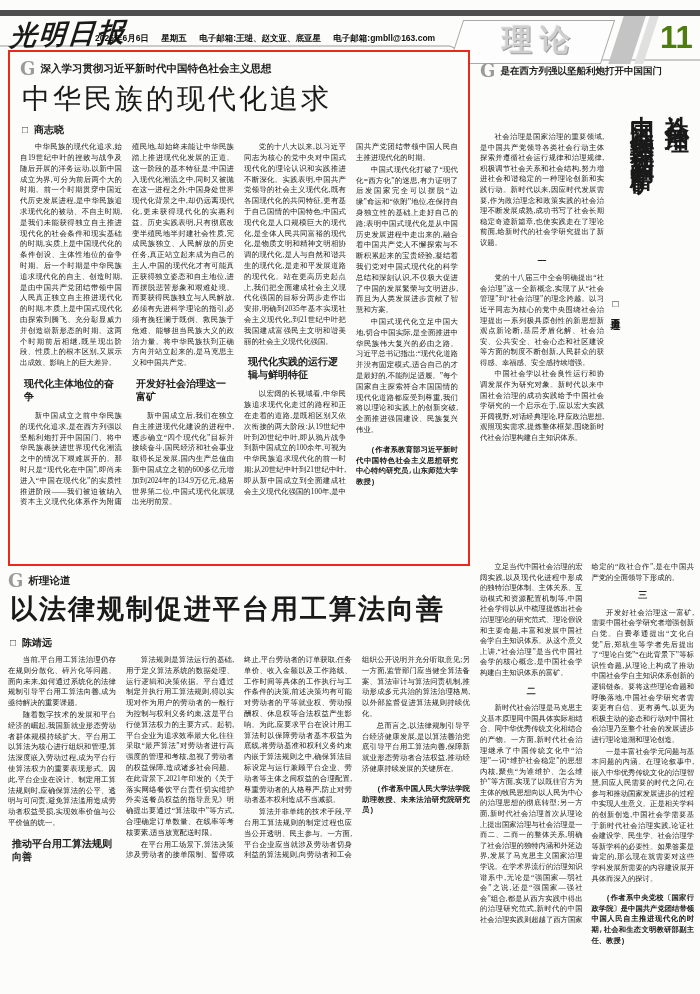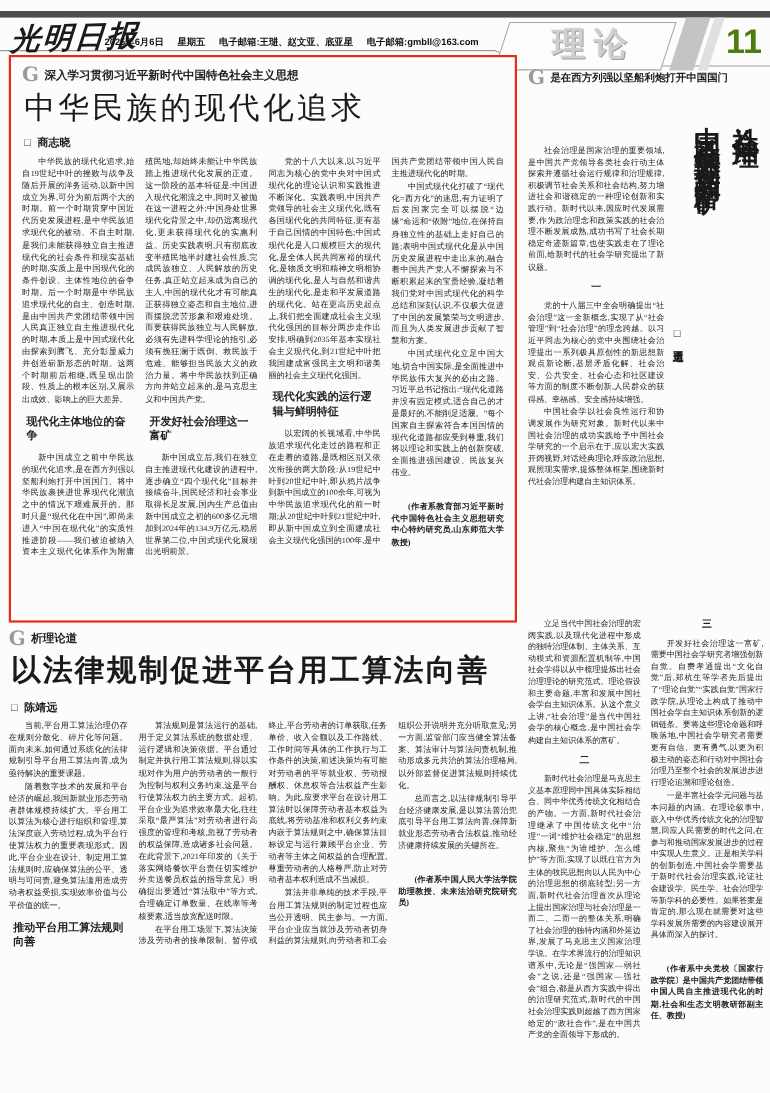--- a/index.html
+++ b/index.html
@@ -24,21 +24,21 @@
            font-family:"Liberation Sans",sans-serif;}
   
   .kicker{display:flex;align-items:center;gap:5px;font-weight:bold;font-size:10.5px;color:#222;}
   .gicon{font-size:18px;line-height:1;color:#9a9a9a;font-weight:bold;font-family:"DejaVu Serif",serif;}
   .byline{font-size:10px;font-weight:bold;margin:8px 0 5px 2px;}
   .byline .sq{margin-right:6px;color:#333;}
   .bodycols{text-align:justify;overflow:hidden;color:#222;}
   .b-p{text-indent:2em;margin:0 0 1px;}
   .b-h{font-weight:bold;text-align:left;text-indent:0;font-size:10px;line-height:13px;margin:8px 4px;}
   .b-m{font-weight:bold;text-align:center;text-indent:0;font-size:9px;margin:7px 0;}
-  .b-a{font-weight:bold;text-indent:2em;margin-top:20px;}
+  .b-a{font-weight:bold;text-indent:2em;margin-top:9px;font-family:Liberation Mono, monospace;}
   
   .box-red{position:absolute;left:8px;top:50px;width:462px;height:516px;box-sizing:border-box;
            border:2px solid #e8291c;padding:8px 10px 6px;background:#fcfcfb;}
   .title1{font-size:28px;font-weight:400;letter-spacing:3px;margin:5px 0 0 2px;line-height:1.15;}
   .body1{column-count:4;column-gap:10px;font-size:7.4px;line-height:10.8px;height:388px;}
   
   .art2{position:absolute;left:8px;top:572px;width:462px;height:420px;}
   .title2{font-size:27px;font-weight:900;letter-spacing:2px;margin:4px 0 11px 2px;line-height:1.15;}
   .body2{column-count:4;column-gap:10px;font-size:7.4px;line-height:10.8px;height:342px;}
   
@@ -140,19 +140,19 @@
       </div>
       <div class="vauthor">
         <span>□</span> <span>王道勇</span>
       </div>
     </div>
     <div class="bodycols art3-bottom">
         <div class="b-p">立足当代中国社会治理的宏阔实践,以及现代化进程中形成的独特治理体制、主体关系、互动模式和资源配置机制等,中国社会学得以从中梳理提炼出社会治理理论的研究范式、理论假设和主要命题,丰富和发展中国社会学自主知识体系。从这个意义上讲,“社会治理”是当代中国社会学的核心概念,是中国社会学构建自主知识体系的富矿。</div>
         <div class="b-m">二</div>
         <div class="b-p">新时代社会治理是马克思主义基本原理同中国具体实际相结合、同中华优秀传统文化相结合的产物。一方面,新时代社会治理继承了中国传统文化中“治理”一词“维护社会稳定”的思想内核,聚焦“为谁维护、怎么维护”等方面,实现了以既往官方为主体的牧民思想向以人民为中心的治理思想的彻底转型;另一方面,新时代社会治理首次从理论上提出国家治理与社会治理是一而二、二而一的整体关系,明确了社会治理的独特内涵和外延边界,发展了马克思主义国家治理学说。在学术界流行的治理知识谱系中,无论是“强国家—弱社会”之说,还是“强国家—强社会”组合,都是从西方实践中得出的治理研究范式,新时代的中国社会治理实践则超越了西方国家给定的“政社合作”,是在中国共产党的全面领导下形成的。</div>
         <div class="b-m">三</div>
-        <div class="b-p">开发好社会治理这一富矿,需要中国社会学研究者增强创新自觉。自费孝通提出“文化自觉”后,郑杭生等学者先后提出了“理论自觉”“实践自觉”国家行政学院,从理论上构成了推动中国社会学自主知识体系创新的逻辑链条。要将这些理论命题和呼唤落地,中国社会学研究者需要更有自信、更有勇气,以更为积极主动的姿态和行动对中国社会治理乃至整个社会的发展进步进行理论追溯和理论创造。</div>
+        <div class="b-p">开发好社会治理这一富矿,需要中国社会学研究者增强创新自觉。自费孝通提出“文化自觉”后,郑杭生等学者先后提出了“理论自觉”“在此背景下”等标识性命题,从理论上构成了推动中国社会学自主知识体系创新的逻辑链条。要将这些理论命题和呼唤落地,中国社会学研究者需要更有自信、更有勇气,以更为积极主动的姿态和行动对中国社会治理乃至整个社会的发展进步进行理论追溯和理论创造。</div>
         <div class="b-p">一是丰富社会学元问题与基本问题的内涵。在理论叙事中,嵌入中华优秀传统文化的治理智慧,回应人民需要的时代之问,在参与和推动国家发展进步的过程中实现人生意义。正是相关学科的创新创造,中国社会学需要基于新时代社会治理实践,论证社会建设学、民生学、社会治理学等新学科的必要性。如果答案是肯定的,那么现在就需要对这些学科发展所需要的内容建设展开具体而深入的探讨。</div>
         <div class="b-a">(作者系中央党校〔国家行政学院〕是中国共产党团结带领中国人民自主推进现代化的时期,社会和生态文明教研部副主任、教授)</div>
       </div>
   </div>
 
 </div>
 
 </body></html>

